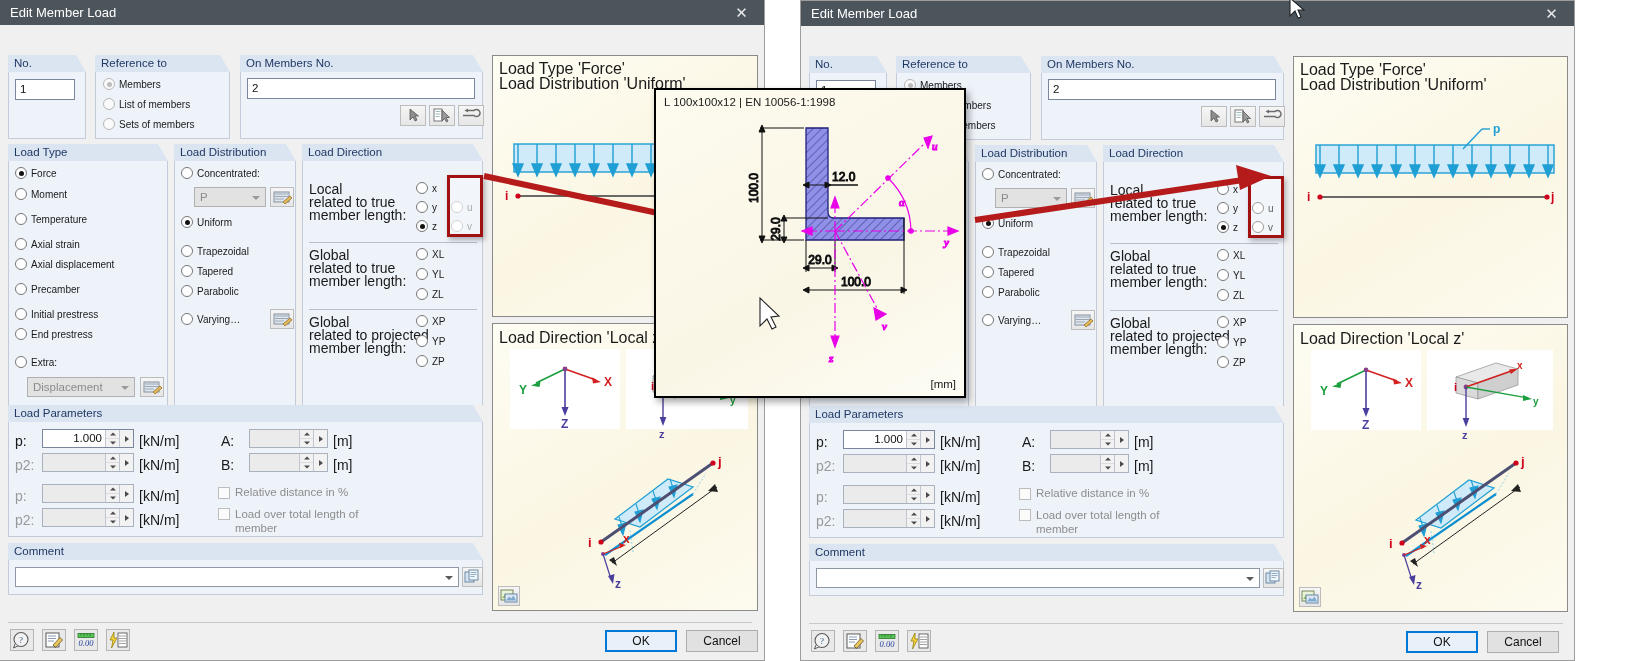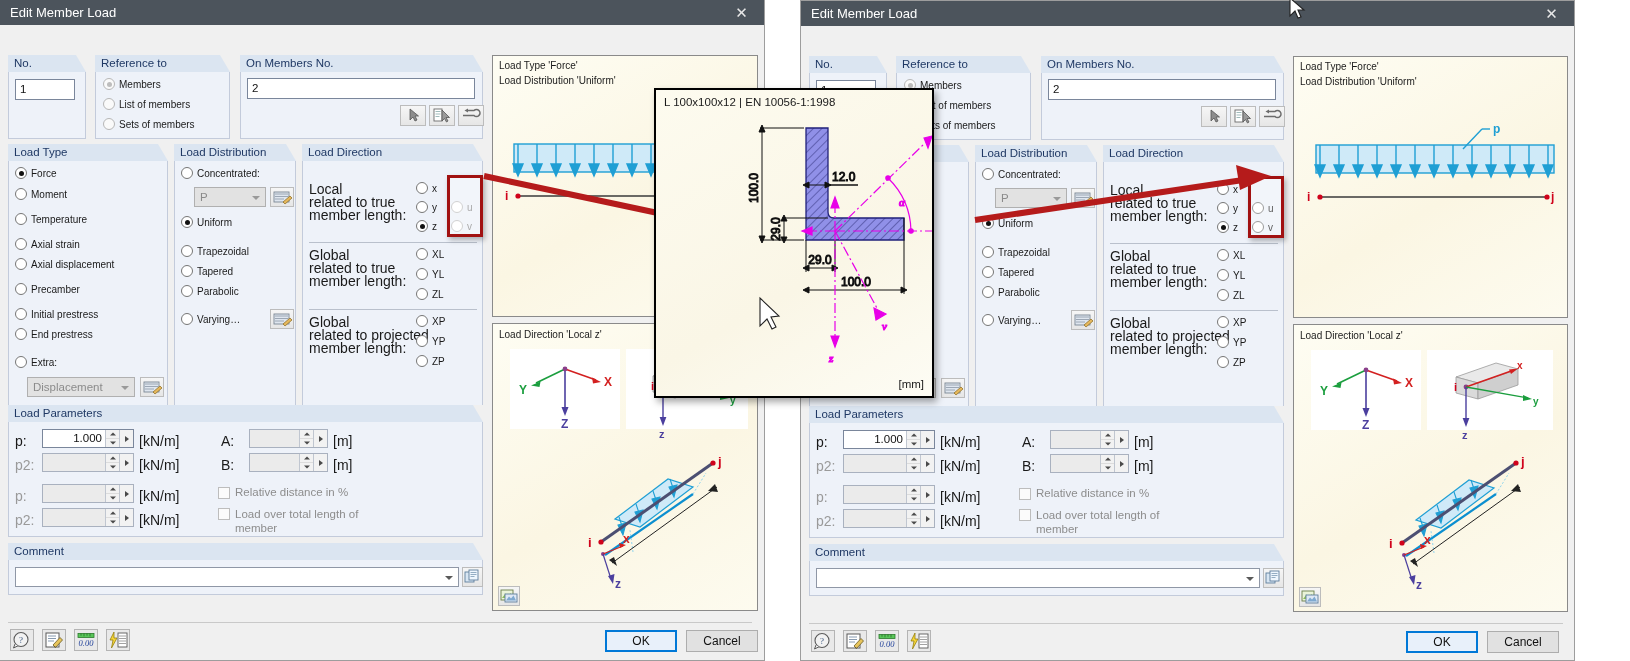--- a/index.html
+++ b/index.html
@@ -89,21 +89,21 @@
   .pbtn{position:absolute;box-sizing:border-box;border:1px solid #adadad;background:#e1e1e1;
      display:flex;align-items:center;justify-content:center;font-size:12px;color:#111;}
   .pbtn.def{border:2px solid #0078d7;background:#e8f0fa;}
 
   .sep{position:absolute;background:#c9c9c9;height:1px;}
   .hline{position:absolute;height:1px;background:#b9c0cc;}
 
   
   .prev{position:absolute;box-sizing:border-box;border:1px solid #8a8a8a;
      background:linear-gradient(150deg,#fefdf3 0%,#fbf6e3 55%,#fdfbef 100%);overflow:hidden;}
-  .prev .plabel{position:absolute;font-size:10px;color:#1a1a1a;white-space:pre;}
+  .prev .plabel{position:absolute;font-size:16px;color:#1a1a1a;white-space:pre;}
 
   
   .popup{position:absolute;box-sizing:border-box;border:2px solid #000;
      background:linear-gradient(150deg,#fdfbef 0%,#faf6e6 60%,#fdfcf4 100%);
      box-shadow:3px 4px 7px rgba(0,0,0,.35);overflow:hidden;}
 
   .redbox{position:absolute;border:3px solid #a11111;box-sizing:border-box;
      box-shadow:2px 3px 5px rgba(0,0,0,.28);background:rgba(255,255,255,0.28);}
 
   svg{display:block;overflow:visible;}
@@ -1151,21 +1151,21 @@
   <g>
     <path d="M484 176 L686 219" stroke="#b51b1b" stroke-width="6" fill="none"></path>
     <path d="M714 224 L676 209 L681 231 Z" fill="#b51b1b"></path>
   </g>
   <g>
     <path d="M975 220 L1243 180" stroke="#b51b1b" stroke-width="6" fill="none"></path>
     <path d="M1271 176 L1236 165 L1240 190 Z" fill="#b51b1b"></path>
   </g>
 </svg>
 
-<div class="popup" style="left:654px;top:88px;width:280px;height:310px;">
+<div class="popup" style="left:654px;top:88px;width:312px;height:310px;">
   <div class="plabel" style="position:absolute;left:8px;top:6px;font-size:11.5px;">L 100x100x12 | EN 10056-1:1998</div>
   <div class="plabel" style="position:absolute;right:8px;bottom:6px;font-size:11.5px;">[mm]</div>
 
   <svg class="noevt" width="312" height="310" viewBox="0 0 312 310" style="position:absolute;left:0;top:0;">
     <defs>
       <pattern id="hatch" width="6" height="6" patternTransform="rotate(45)" patternUnits="userSpaceOnUse">
         <rect width="6" height="6" fill="#9090e8"></rect>
         <line x1="0" y1="0" x2="0" y2="6" stroke="#30307a" stroke-width="1"></line>
       </pattern>
     </defs>

